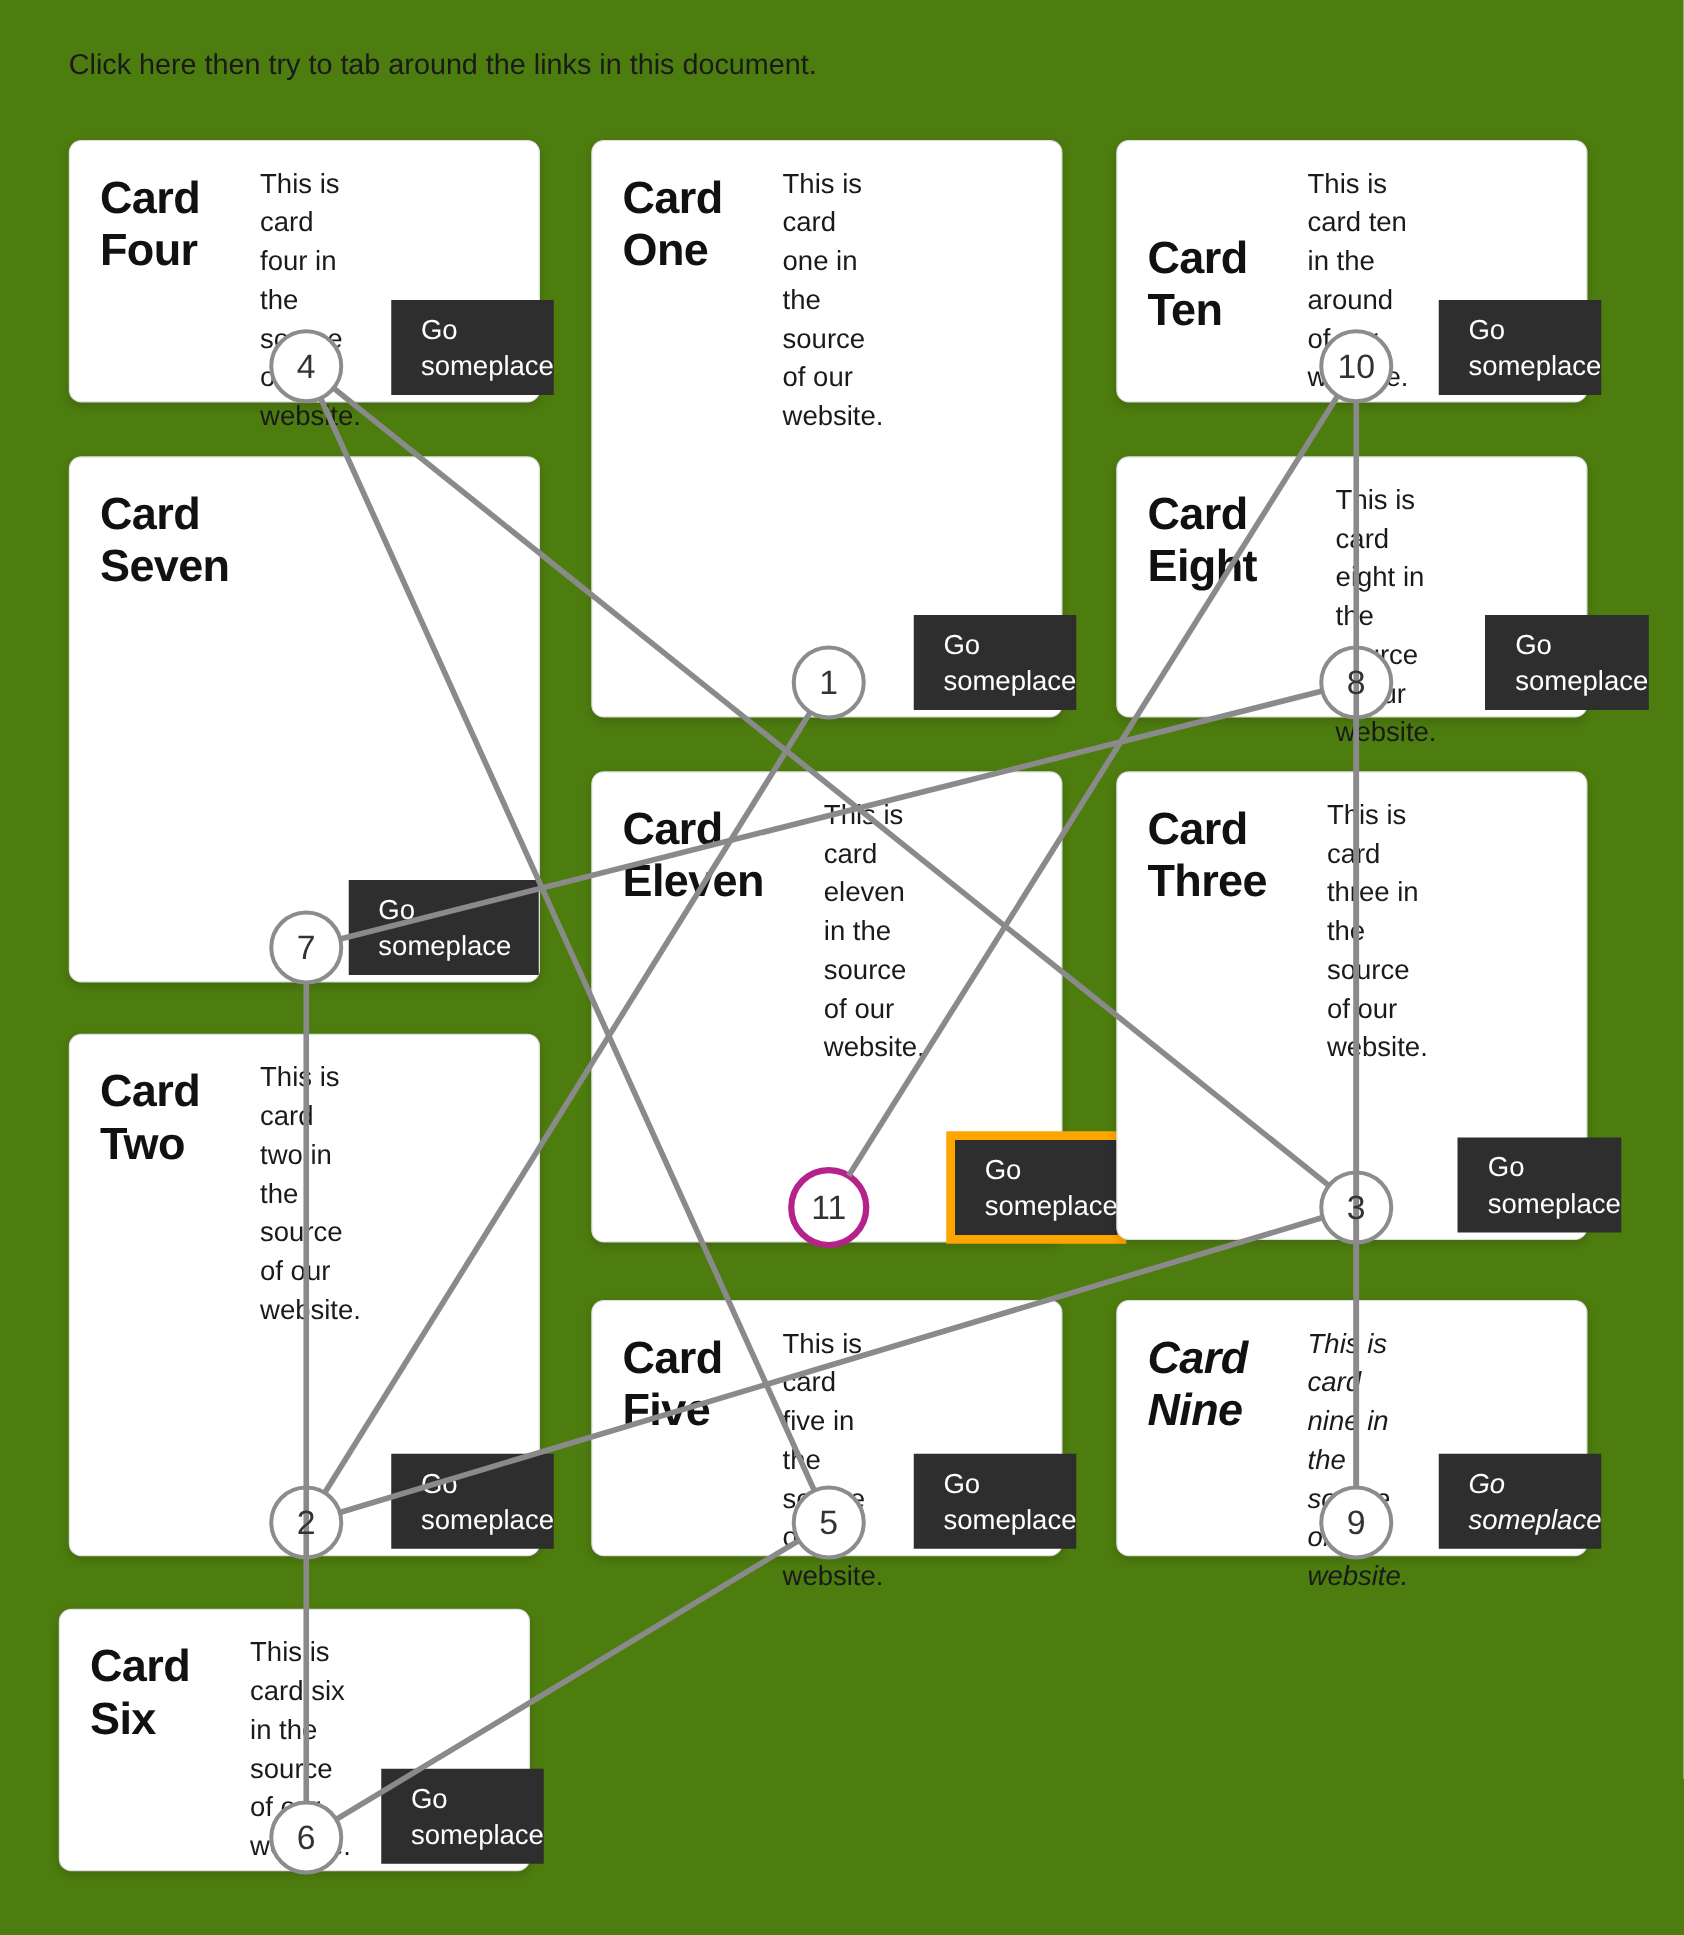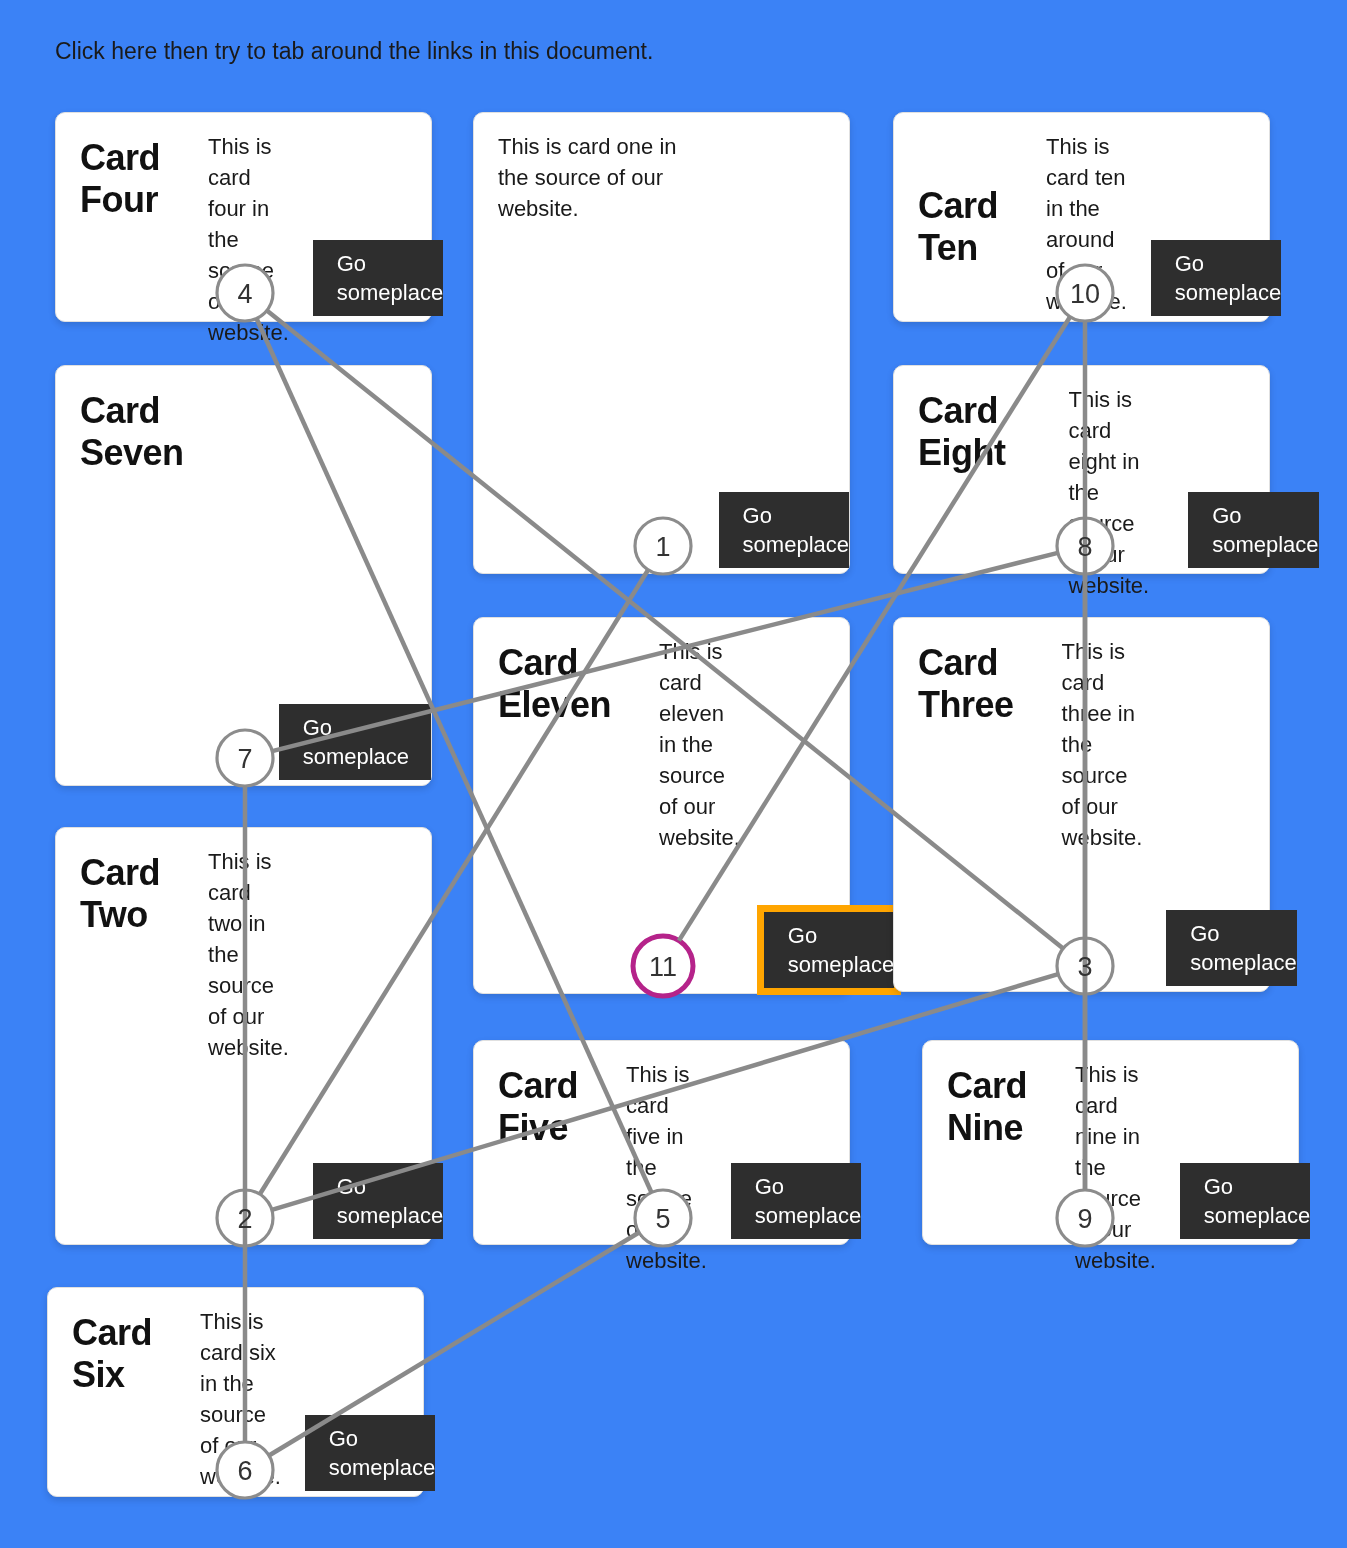--- a/index.html
+++ b/index.html
@@ -1,17 +1,17 @@
 <!DOCTYPE html>
 <html><head>
 <meta charset="utf-8">
 <style>
   html,body { margin:0; padding:0; background:#ffffff; }
   body { font-family:"Liberation Sans", sans-serif; color:#1a1a1a; }
-  .stage { position:relative; width:1347px; height:1548px; background:#3b82f6; overflow:hidden; }
+  .stage { position:relative; width:1347px; height:1548px; background:#4d7c0f; overflow:hidden; }
 
   .intro { position:absolute; left:55px; top:38px; margin:0; font-size:23px; color:#1a1a1a; }
 
   .card {
     position:absolute; width:377px; box-sizing:border-box;
     background:#fff; border:1px solid #e0e0e0; border-radius:10px;
     box-shadow:0 3px 7px rgba(0,0,0,0.14);
     display:flex; padding:0 0 5px 0;
   }
   .card h2 { font-size:36px; font-weight:bold; color:#111; margin:24px 24px 0 24px; letter-spacing:-0.5px; }
@@ -26,21 +26,21 @@
   .card-four   { left:55px;  top:112px;  height:210px; }
   .card-seven  { left:55px;  top:365px;  height:421px; }
   .card-two    { left:55px;  top:827px;  height:418px; }
   .card-six    { left:47px;  top:1287px; height:210px; }
   .card-one    { left:473px; top:112px;  height:462px; }
   .card-eleven { left:473px; top:617px;  height:377px; }
   .card-five   { left:473px; top:1040px; height:205px; }
   .card-ten    { left:893px; top:112px;  height:210px;align-items:center; }
   .card-eight  { left:893px; top:365px;  height:209px;gap:15px; }
   .card-three  { left:893px; top:617px;  height:375px; }
-  .card-nine   { left:922px; top:1040px; height:205px; }
+  .card-nine   { left:893px; top:1040px; height:205px;font-style:italic; }
 
   #overlay { position:absolute; left:0; top:0; width:1347px; height:1548px; pointer-events:none; }
 </style>
 </head>
 <body>
 
 <div class="stage">
 
   <p class="intro">Click here then try to tab around the links in this document.</p>
 
@@ -61,20 +61,21 @@
     <a class="btn" href="#">Go someplace</a>
   </div>
 
   <div class="card card-six">
     <h2>Card Six</h2>
     <p>This is card six in the source of our website.</p>
     <a class="btn" href="#">Go someplace</a>
   </div>
 
   <div class="card card-one">
+    <h2>Card One</h2>
     <p>This is card one in the source of our website.</p>
     <a class="btn" href="#">Go someplace</a>
   </div>
 
   <div class="card card-eleven">
     <h2>Card Eleven</h2>
     <p>This is card eleven in the source of our website.</p>
     <a class="btn" href="#">Go someplace</a>
   </div>
 

